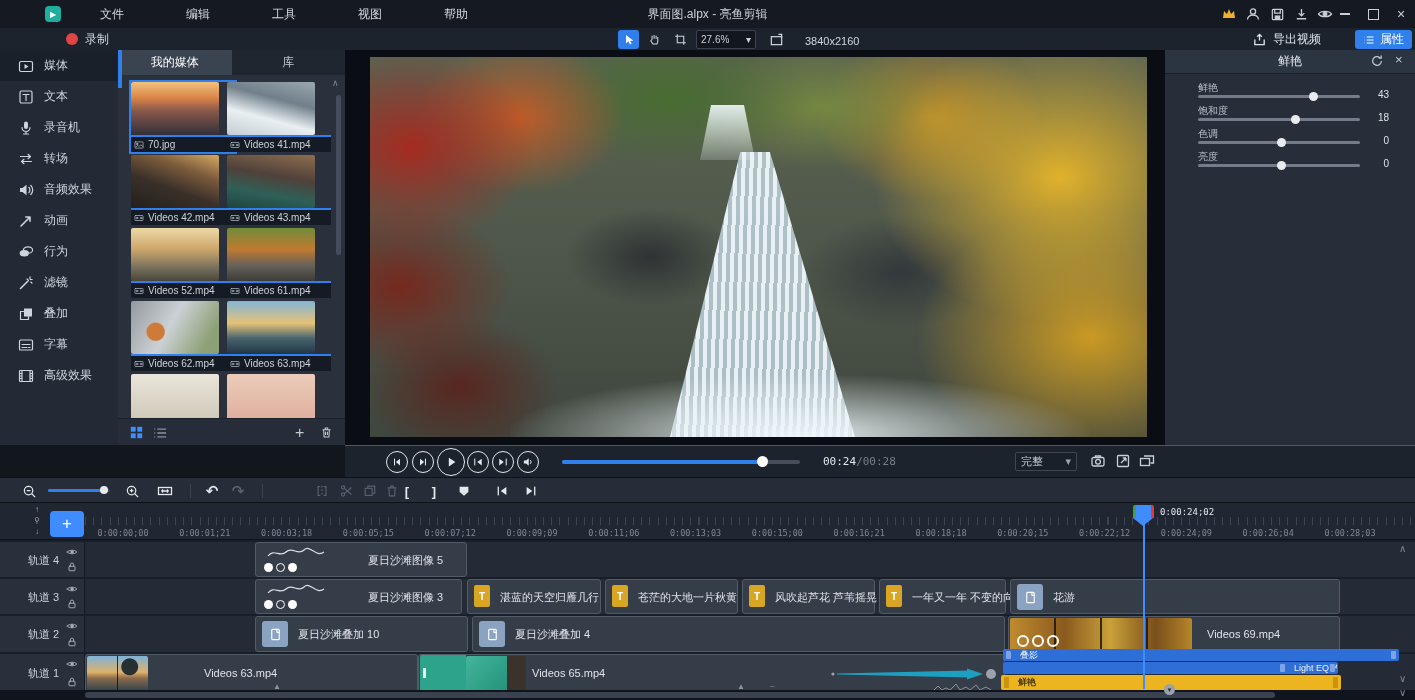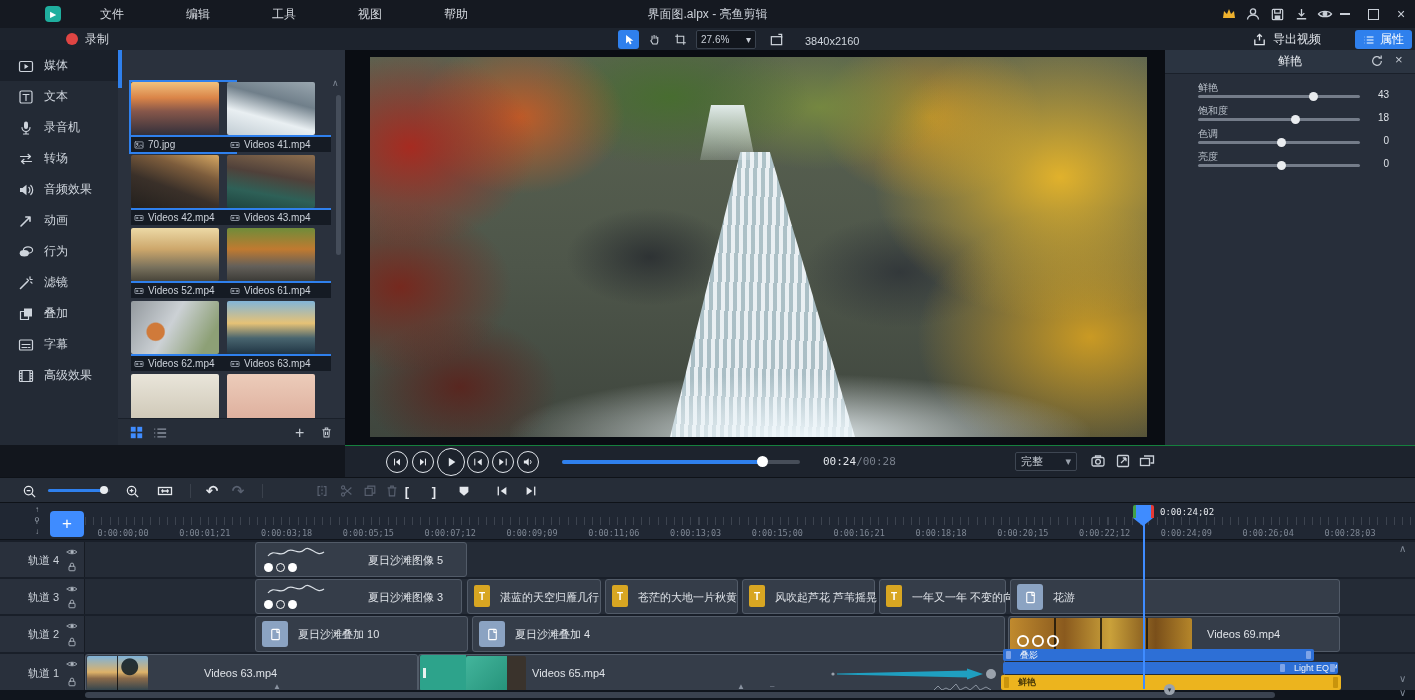--- a/index.html
+++ b/index.html
@@ -358,20 +358,24 @@
             <rect x="1.5" y="2.5" width="13" height="11" rx="1"></rect>
             <path d="M4 2.5 v11 M12 2.5 v11 M1.5 5.5 h2.5 M1.5 8 h2.5 M1.5 10.5 h2.5 M12 5.5 h2.5 M12 8 h2.5 M12 10.5 h2.5"></path>
           </svg>
         </span>
         <span>高级效果</span>
       </div>
     </div>
 
   <div id="mediapanel">
     <div id="m-accent"></div>
+    <div id="tabs">
+        <div class="tab active">我的媒体</div>
+        <div class="tab">库</div>
+      </div>
     <div id="media-grid">
         <div class="m-item sel" style="left: 13px; top: 32px;">
           <div class="m-img" style="background:linear-gradient(180deg,#f0c27e 0%,#da8448 30%,#87574a 55%,#33303b 100%)"></div>
           <div class="m-label">
             <span>
               <svg width="10" height="10" viewBox="0 0 16 16" fill="none" stroke="#aeb6c2" stroke-width="1.2" stroke-linecap="round" stroke-linejoin="round" style="color:#aeb6c2">
                 <rect x="1.5" y="3" width="13" height="10" rx="1"></rect>
                 <circle cx="5" cy="6.3" r="1.1" fill="currentColor"></circle>
                 <path d="M3 11.5 l3-3 2 2 3-3 3 3"></path>
               </svg>
@@ -867,21 +871,21 @@
             <polygon points="8,6.4 140,3.5 140,10.5 8,7.6" fill="#1f9fc0"></polygon>
             <polygon points="138,1.5 154,7 138,12.5" fill="#1f9fc0"></polygon>
             <circle cx="162" cy="7" r="5" fill="#9aa2ac"></circle>
           </svg>
           <svg width="58" height="10" viewBox="0 0 58 10" style="position:absolute;left:515px;top:26px">
             <polyline points="0,9 4,5 8,9 12,7 16,9 22,3 26,9 32,6 36,9 42,4 46,9 52,6 57,9" fill="none" stroke="#8a93a0" stroke-width="1"></polyline>
           </svg>
         </div>
       </div>
     <div id="fx">
-        <div class="fxbar blue" style="left: 1003px; top: 146px; width: 311px; height: 12px;">
+        <div class="fxbar blue" style="left: 1003px; top: 146px; width: 396px; height: 12px;">
           <span class="fx-h"></span>
           <span class="fx-lbl">叠影</span>
           <span class="fx-rh"></span>
         </div>
         <div class="fxbar blue" style="left: 1003px; top: 159px; width: 335px; height: 12px; justify-content: flex-end;">
           <span class="fx-h"></span>
           <span class="fx-lbl">Light EQ™</span>
           <span class="fx-rh"></span>
         </div>
         <div class="fxbar yellow" style="left: 1001px; top: 172px; width: 340px; height: 15px;">

